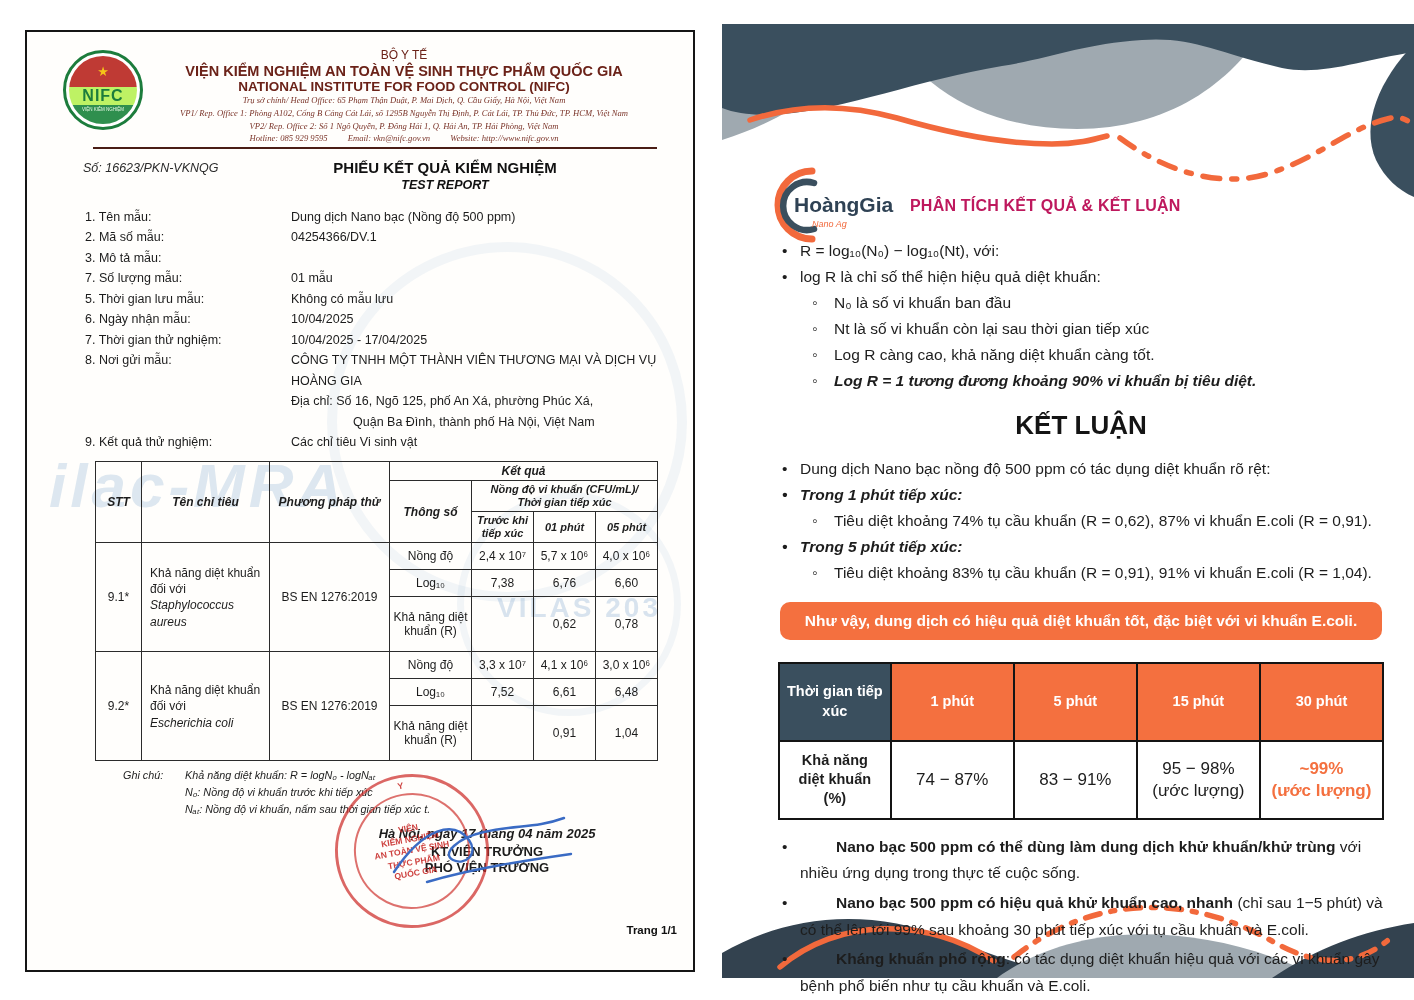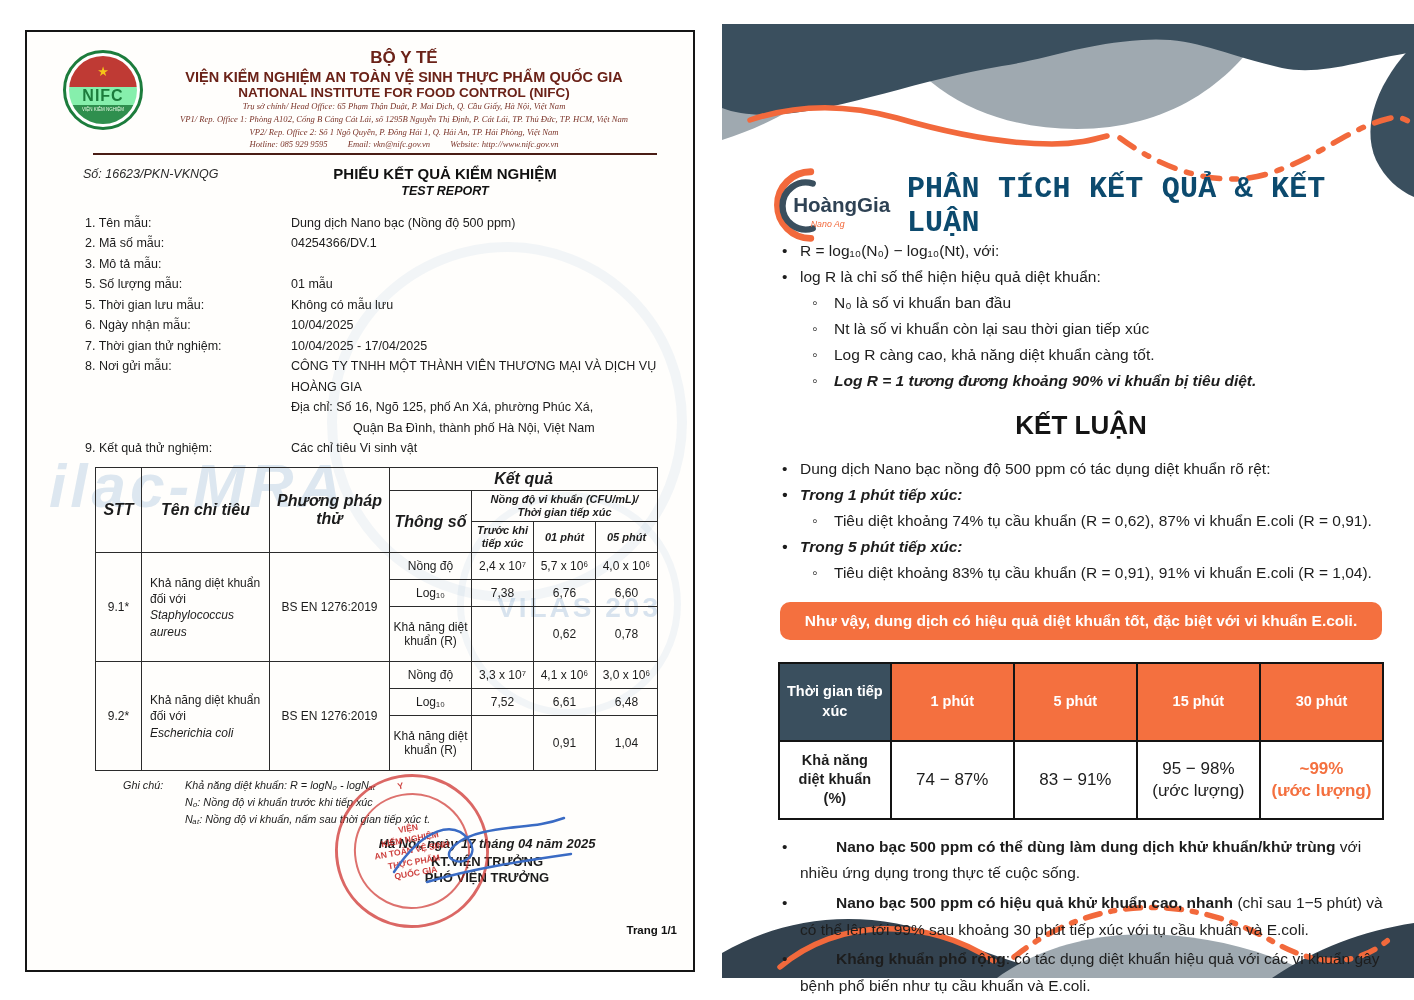--- a/index.html
+++ b/index.html
@@ -13,27 +13,27 @@
            color:rgba(125,165,205,0.26);letter-spacing:4px;z-index:0;}
   .wm-ring1{position:absolute;left:300px;top:210px;width:340px;height:340px;border:10px solid rgba(125,165,205,0.10);border-radius:50%;z-index:0;}
   .wm-ring2{position:absolute;left:430px;top:460px;width:210px;height:210px;border:7px solid rgba(125,165,205,0.10);border-radius:50%;z-index:0;}
   .wm-vilas{position:absolute;left:470px;top:560px;font-size:28px;font-weight:bold;color:rgba(125,165,205,0.30);letter-spacing:3px;z-index:0;}
   .doc-content{position:relative;z-index:1;}
 
   .nifc-logo{position:absolute;left:36px;top:18px;width:80px;height:80px;border-radius:50%;
              border:3px solid #1c7c3c;background:#fff;overflow:hidden;box-sizing:border-box;}
   .nifc-inner{position:absolute;inset:3px;border-radius:50%;overflow:hidden;}
   .nifc-top{height:45%;background:#bf3a34;display:flex;align-items:center;justify-content:center;color:#f5c518;font-size:13px;}
-  .nifc-band{height:27%;background:#86efac;display:flex;align-items:center;justify-content:center;
+  .nifc-band{height:27%;background:#bef264;display:flex;align-items:center;justify-content:center;
              color:#1c7c3c;font-weight:bold;font-size:16px;letter-spacing:1px;}
   .nifc-bottom{height:28%;background:#2f8f4e;display:flex;align-items:flex-start;justify-content:center;
                color:#eafbe7;font-size:4.5px;padding-top:2px;}
 
   .lh-head{padding:16px 30px 0 118px;text-align:center;}
-  .lh-ministry{font-weight:bold;font-size:17px;color:#6b2218;}
+  .lh-ministry{font-weight:normal;font-size:12px;color:#6b2218;}
   .lh-inst-vi{font-weight:bold;font-size:14.5px;color:#6b2218;margin-top:1px;}
   .lh-inst-en{font-weight:bold;font-size:13.5px;color:#6b2218;}
   .lh-addr{font-family:"Liberation Serif", serif;font-style:italic;font-size:8.6px;color:#7a3328;line-height:1.5;}
   .lh-contact{font-family:"Liberation Serif", serif;font-style:italic;font-size:8.6px;color:#7a3328;}
   .lh-contact span{margin:0 9px;}
   .lh-rule{margin:4px 36px 0 66px;border-top:2px solid #4a1d15;}
 
   .docno-row{position:relative;margin-top:10px;height:44px;}
   .doc-no{position:absolute;left:56px;top:2px;font-style:italic;font-size:12.5px;color:#2b2b2b;}
   .doc-title{position:absolute;left:230px;right:60px;text-align:center;}
@@ -43,21 +43,21 @@
   .fields{margin:4px 20px 0 58px;font-size:12.5px;}
   .frow{display:flex;line-height:20.5px;}
   .flabel{width:206px;flex:none;}
   .fvalue{flex:1;}
   .fvalue .ind{padding-left:62px;}
 
   .rtable{margin:8px 0 0 68px;border-collapse:collapse;table-layout:fixed;font-size:12px;}
   .rtable col.c-stt{width:46px;} .rtable col.c-name{width:128px;} .rtable col.c-meth{width:120px;}
   .rtable col.c-par{width:82px;} .rtable col.c-res{width:62px;}
   .rtable th,.rtable td{border:1.3px solid #2b2b2b;padding:2px 3px;text-align:center;vertical-align:middle;font-weight:normal;}
-  .rtable .hd{font-style:italic;font-weight:bold;font-size:16px;}
+  .rtable .hd{font-style:italic;font-weight:bold;font-size:12px;}
   .rtable .hd-small{font-style:italic;font-weight:bold;font-size:11px;line-height:1.2;}
   .rtable .name-cell{text-align:left;padding-left:8px;line-height:1.35;}
   .rtable .species{font-style:italic;}
   .rtable .rowN td{height:22px;}
   .rtable .rowR td{height:50px;}
 
   .ghichu{margin:6px 0 0 96px;display:flex;font-size:10.8px;font-style:italic;line-height:1.55;}
   .ghichu .gl{width:62px;flex:none;}
 
   .sign-block{margin:8px 0 0 290px;width:340px;text-align:center;position:relative;z-index:2;}
@@ -73,21 +73,21 @@
                color:rgba(198,38,35,0.88);font-weight:bold;font-size:8.6px;line-height:1.3;text-align:center;}
   .stamp-y{position:absolute;top:3px;left:50%;transform:translateX(-50%);color:rgba(198,38,35,0.85);font-size:9px;font-weight:bold;}
   .signature-svg{position:absolute;left:352px;top:770px;z-index:4;}
   .page-no{position:absolute;right:16px;bottom:34px;font-weight:bold;font-size:11.5px;color:#111;z-index:2;}
 
   
   .panel-right{position:absolute;left:722px;top:0;width:692px;height:1000px;background:#fff;}
   .wave-top{position:absolute;top:24px;left:0;z-index:0;}
   .wave-bottom{position:absolute;top:884px;left:0;z-index:0;}
   .brand-row{position:absolute;top:160px;left:30px;right:8px;height:92px;display:flex;align-items:center;gap:8px;z-index:2;}
-  .panel-title{font-weight:bold;font-size:30px;color:#0c4a6e;letter-spacing:0.2px;font-family:Liberation Mono, monospace;}
+  .panel-title{font-weight:bold;font-size:16px;color:#be185d;letter-spacing:0.2px;}
 
   .panel-body{position:absolute;top:238px;left:56px;right:30px;z-index:2;font-size:15.5px;line-height:1.68;color:#1d1d1d;}
   .b1{position:relative;padding-left:22px;}
   .b1::before{content:"•";position:absolute;left:4px;}
   .b2{position:relative;padding-left:56px;}
   .b2::before{content:"◦";position:absolute;left:34px;font-weight:bold;}
   .bi{font-weight:bold;font-style:italic;}
   .concl-title{text-align:center;font-weight:bold;font-size:26px;margin:10px 0 8px 0;color:#141414;}
   .pill{margin:16px 2px 0 2px;background:#F4703F;color:#fff;font-weight:bold;font-size:15.5px;
         text-align:center;padding:8px 10px;border-radius:10px;line-height:1.4;}
@@ -156,21 +156,21 @@
         <div class="fvalue">Dung dịch Nano bạc (Nồng độ 500 ppm)</div>
       </div>
       <div class="frow">
         <div class="flabel">2. Mã số mẫu:</div>
         <div class="fvalue">04254366/DV.1</div>
       </div>
       <div class="frow">
         <div class="flabel">3. Mô tả mẫu:</div>
       </div>
       <div class="frow">
-        <div class="flabel">5. Số lượng mẫu:</div>
+        <div class="flabel">7. Số lượng mẫu:</div>
         <div class="fvalue">01 mẫu</div>
       </div>
       <div class="frow">
         <div class="flabel">5. Thời gian lưu mẫu:</div>
         <div class="fvalue">Không có mẫu lưu</div>
       </div>
       <div class="frow">
         <div class="flabel">6. Ngày nhận mẫu:</div>
         <div class="fvalue">10/04/2025</div>
       </div>

